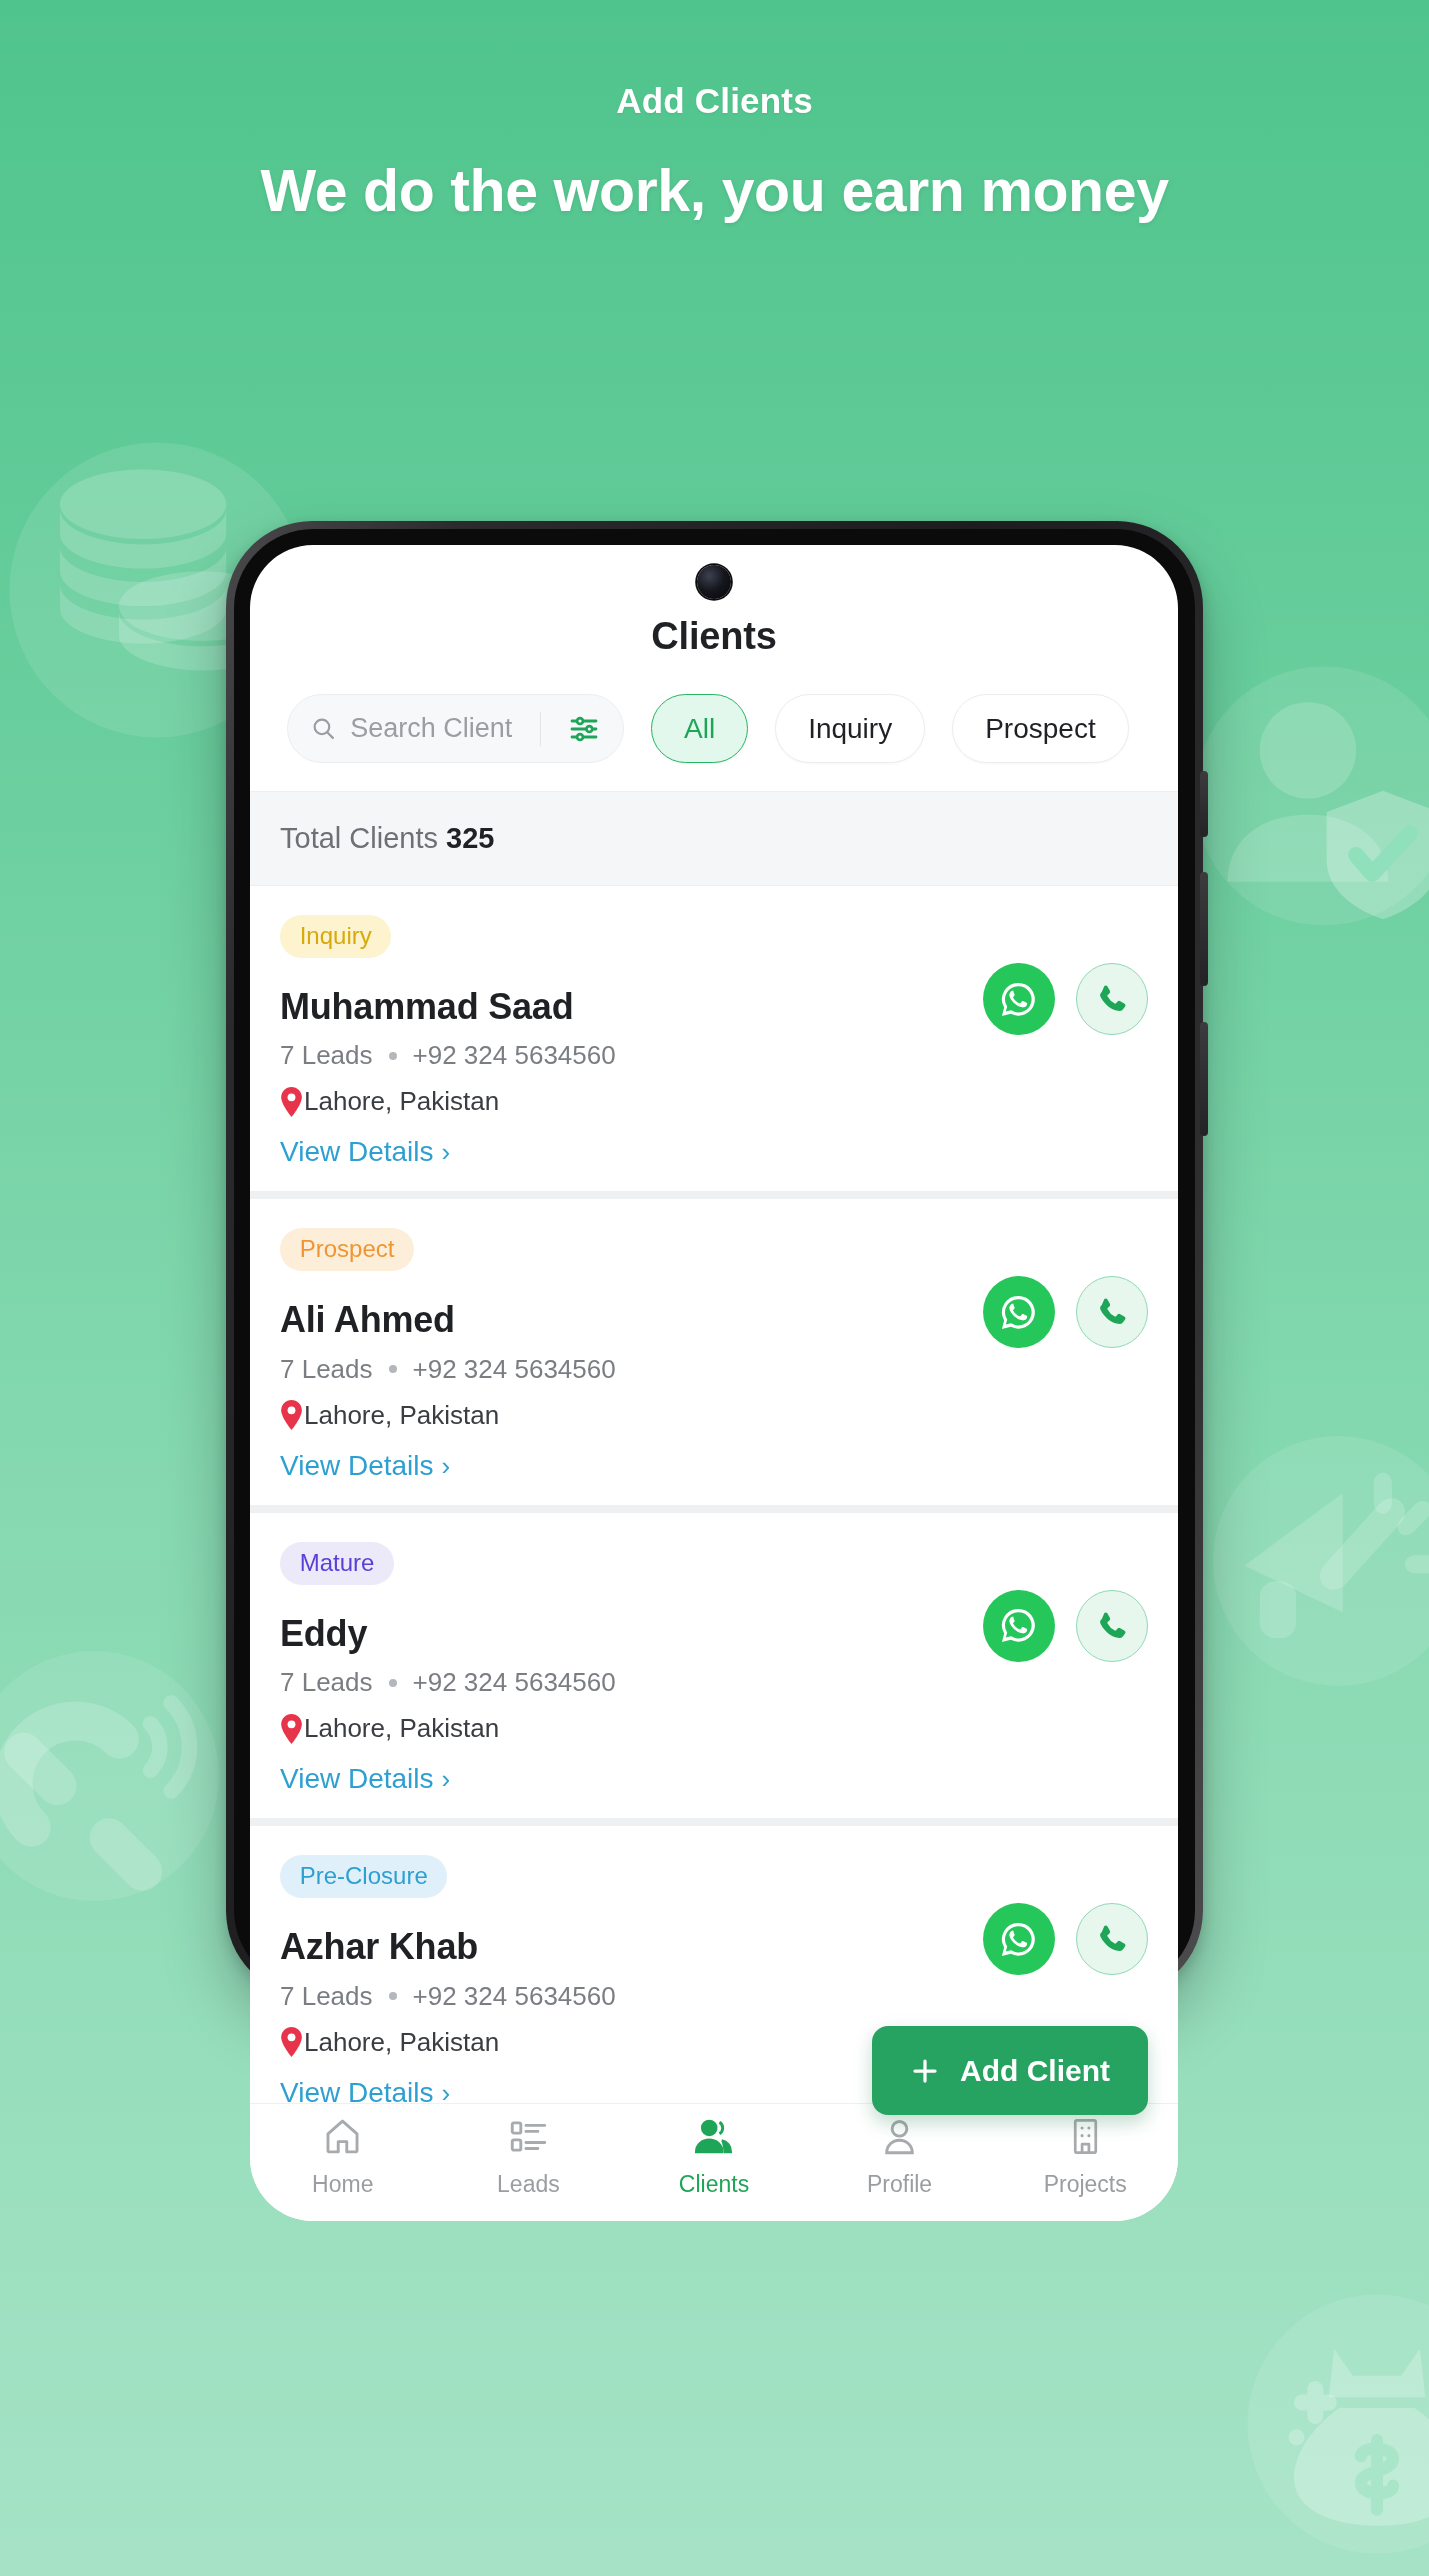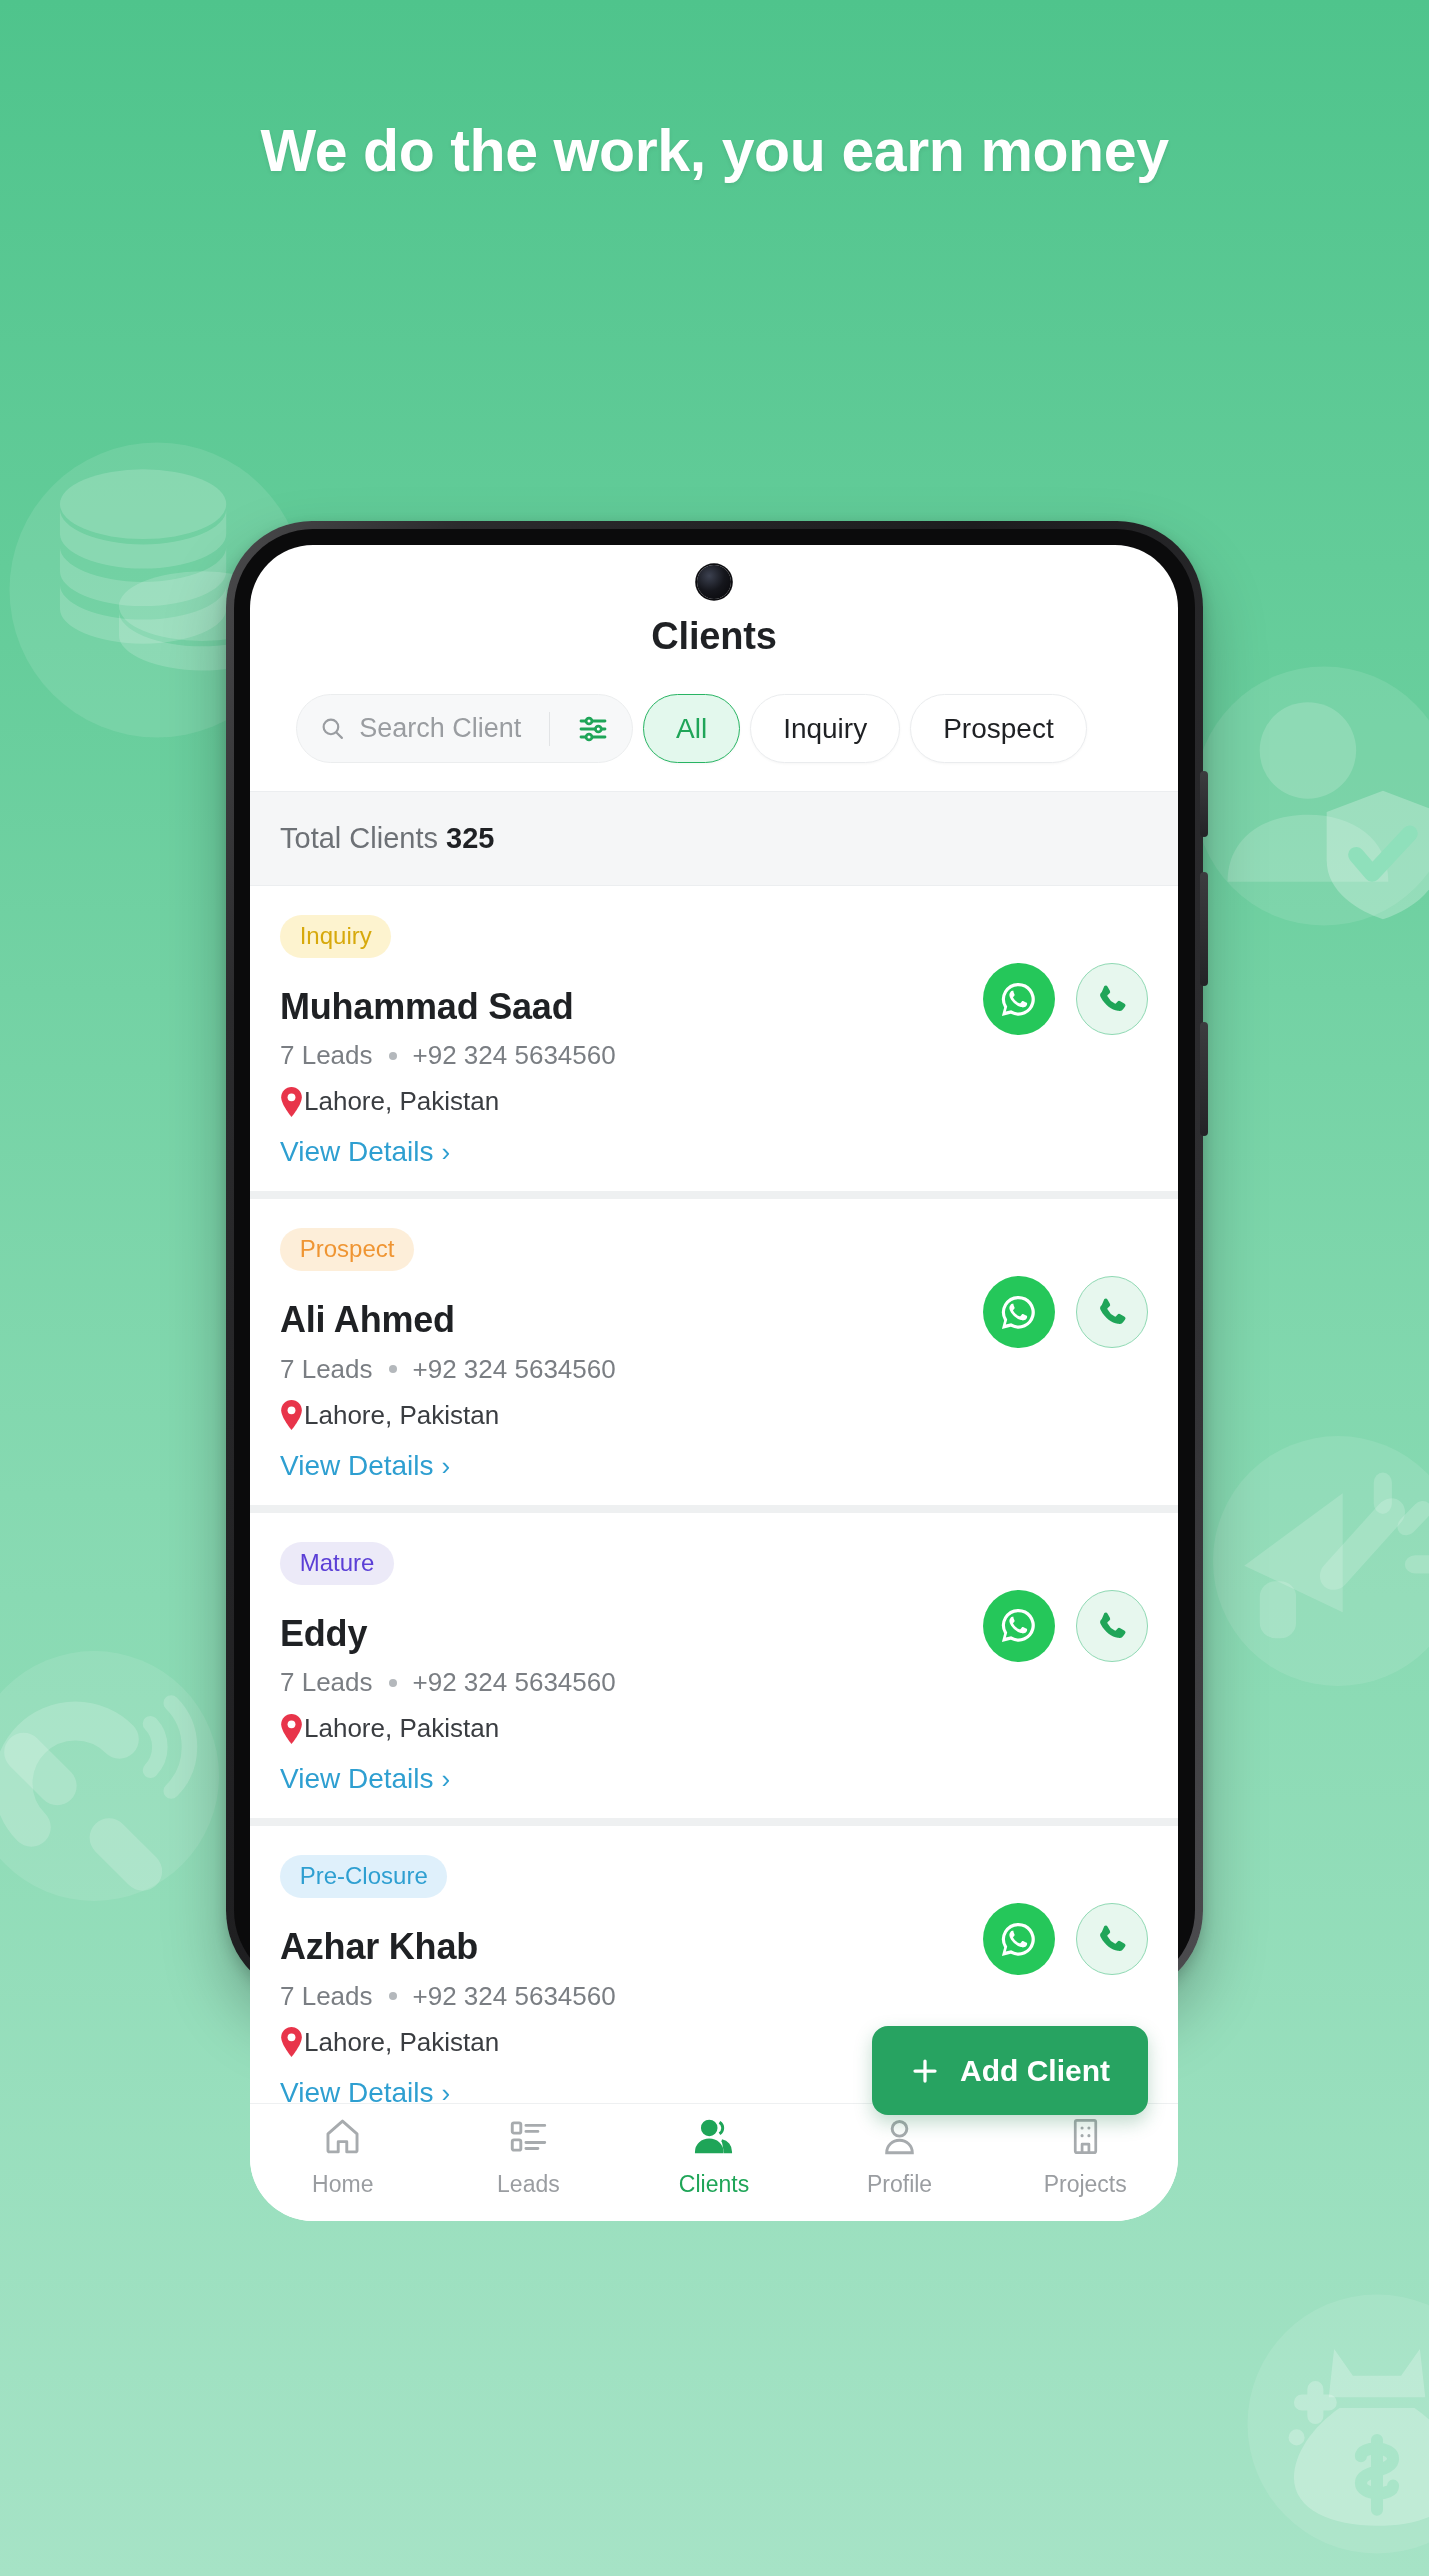--- a/index.html
+++ b/index.html
@@ -74,23 +74,22 @@
     box-shadow:0 0 0 1.8px #0d0d10; z-index:6;
   }
 
   
   .app-header { padding:70px 0 0; flex:none; }
   .app-title {
     text-align:center; font-size:38px; font-weight:700; color:#1f2124;
     letter-spacing:-0.2px;
   }
   .filter-row {
-    display:flex; align-items:center; gap:10px; padding:36px 0 28px 37px;
+    display:flex; align-items:center; gap:27px; padding:36px 0 28px 37px;
     overflow:hidden;
-    margin-left:9px;
   }
   .search-box {
     flex:none; width:337px; height:69px; border-radius:36px;
     background:#f7f8f9; border:0.9px solid #ebedee;
     display:flex; align-items:center; padding:0 9px 0 23px; gap:14.3px;
   }
   .search-icon { flex:none; width:25px; height:25px; }
   .search-ph { flex:1; font-size:27px; color:#9a9da1; }
   .search-sep { width:0.9px; height:34px; background:#e2e4e6; flex:none; }
   .filter-icon { flex:none; width:32px; height:32px; margin:0 14.3px 0 12.5px; }
@@ -229,20 +228,21 @@
     <path d="M34 22l7 10h18l7-10 2 18H32z"></path>
     <path d="M36 44h28c10 7 17 17 17 26 0 12-14 18-31 18s-31-6-31-18c0-9 7-19 17-26z"></path>
     <path d="M50 56v26M44 62c0-4 12-4 12 1s-12 4-12 9 12 5 12 1" stroke="#a9e5c9" stroke-width="4.5" fill="none" stroke-linecap="round"></path>
     <path d="M22 42h10M27 37v10" stroke="rgba(255,255,255,.24)" stroke-width="6" stroke-linecap="round"></path>
     <path d="M76 50h10M81 45v10" stroke="rgba(255,255,255,.24)" stroke-width="6" stroke-linecap="round"></path>
     <circle cx="20" cy="55" r="3"></circle>
   </svg>
 </div>
 
 <div class="hero">
+  <div class="hero-eyebrow">Add Clients</div>
   <div class="hero-title">We do the work, you earn money</div>
 </div>
 
 <div class="phone">
   <div class="phone-frame"></div>
   <div class="phone-btn" id="btn-volume-up"></div>
   <div class="phone-btn" id="btn-volume-down"></div>
   <div class="phone-btn" id="btn-power"></div>
 
   <div class="screen">

